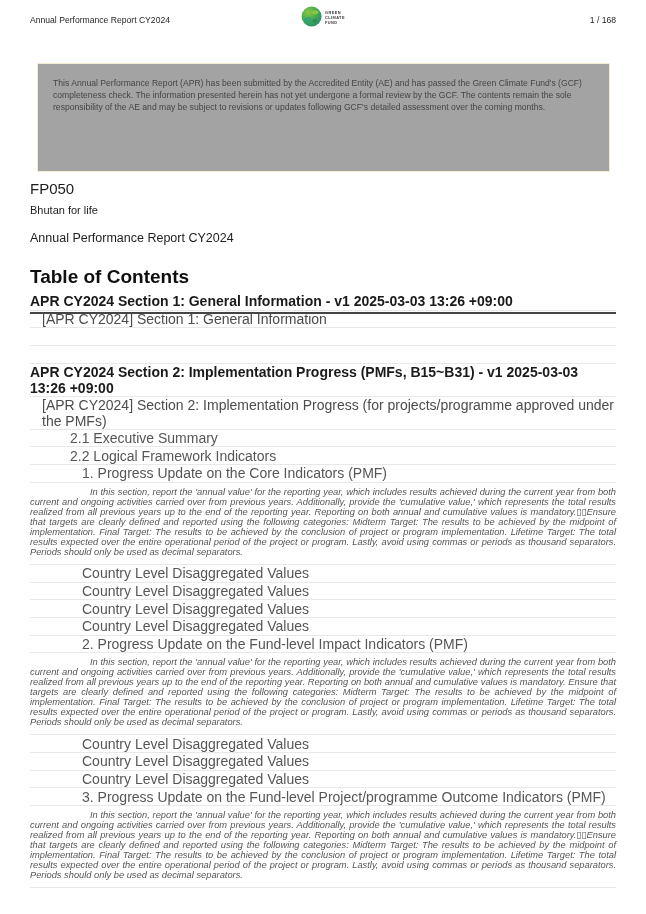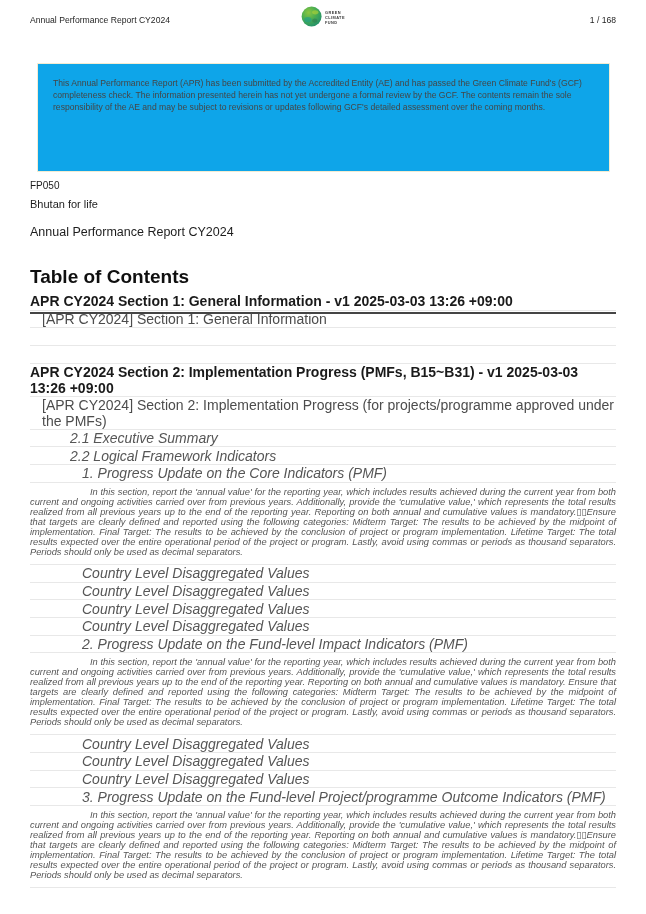--- a/index.html
+++ b/index.html
@@ -15,38 +15,38 @@
   .hdr { position:absolute; top:13px; left:30px; right:30px; height:24px; }
   .hdr-left { position:absolute; left:0; top:2px; font-size:8.6px; color:#1f1f1f; }
   .hdr-right { position:absolute; right:0; top:2px; font-size:8.6px; color:#1f1f1f; }
   .logo-wrap { position:absolute; left:50%; top:-7px; transform:translateX(-50%);
     display:flex; align-items:center; gap:3px; }
   .logo-word { font-size:3.9px; line-height:4.7px; letter-spacing:0.4px;
     color:#3a3a3a; font-weight:bold; }
 
   
   .notice { position:absolute; left:37px; top:63px; width:573px; height:109px;
-    background:#0ea5e9; border:1px solid #f3ecd2; padding:13px 15px 0 15px; }
+    background:#a3a3a3; border:1px solid #f3ecd2; padding:13px 15px 0 15px; }
   .notice p { font-size:8.6px; line-height:12.2px; color:#454545; }
 
   
   .titles { position:absolute; left:30px; top:180px; right:30px; }
-  .t-code { font-size:10px; color:#1d1d1d; }
+  .t-code { font-size:15px; color:#1d1d1d; }
   .t-name { font-size:11px; color:#1d1d1d; margin-top:7px; }
   .t-report { font-size:12.5px; color:#1d1d1d; margin-top:15px; }
 
   
   .toc-head { position:absolute; left:30px; top:266px; width:586px;
     font-size:19px; font-weight:bold; color:#0f0f0f;
     border-bottom:2px solid #454545; padding-bottom:24px; }
   .toc { position:absolute; left:30px; top:293px; width:586px; }
   .row { min-height:17.7px; border-bottom:1px solid #e8e8e8;
     display:flex; align-items:center; font-size:14px; color:#525252; }
   .row.bold { font-weight:bold; color:#1a1a1a; font-style:normal; }
-  .row.italic { font-style:italic; color:#565656; }
+  .row.italic { color:#565656; }
   .row.plain { font-style:normal; color:#4c4c4c; }
   .row.empty { min-height:17.7px; }
   .ind0 { padding-left:0; }
   .ind1 { padding-left:12px; }
   .ind2 { padding-left:40px; }
   .ind3 { padding-left:52px; }
   .para { display:block; font-style:italic; color:#565656;
     text-align:justify; text-indent:60px; font-size:9.3px;
     line-height:10px; padding:4px 0 7px 0; border-bottom:1px solid #e8e8e8; }
 </style>

